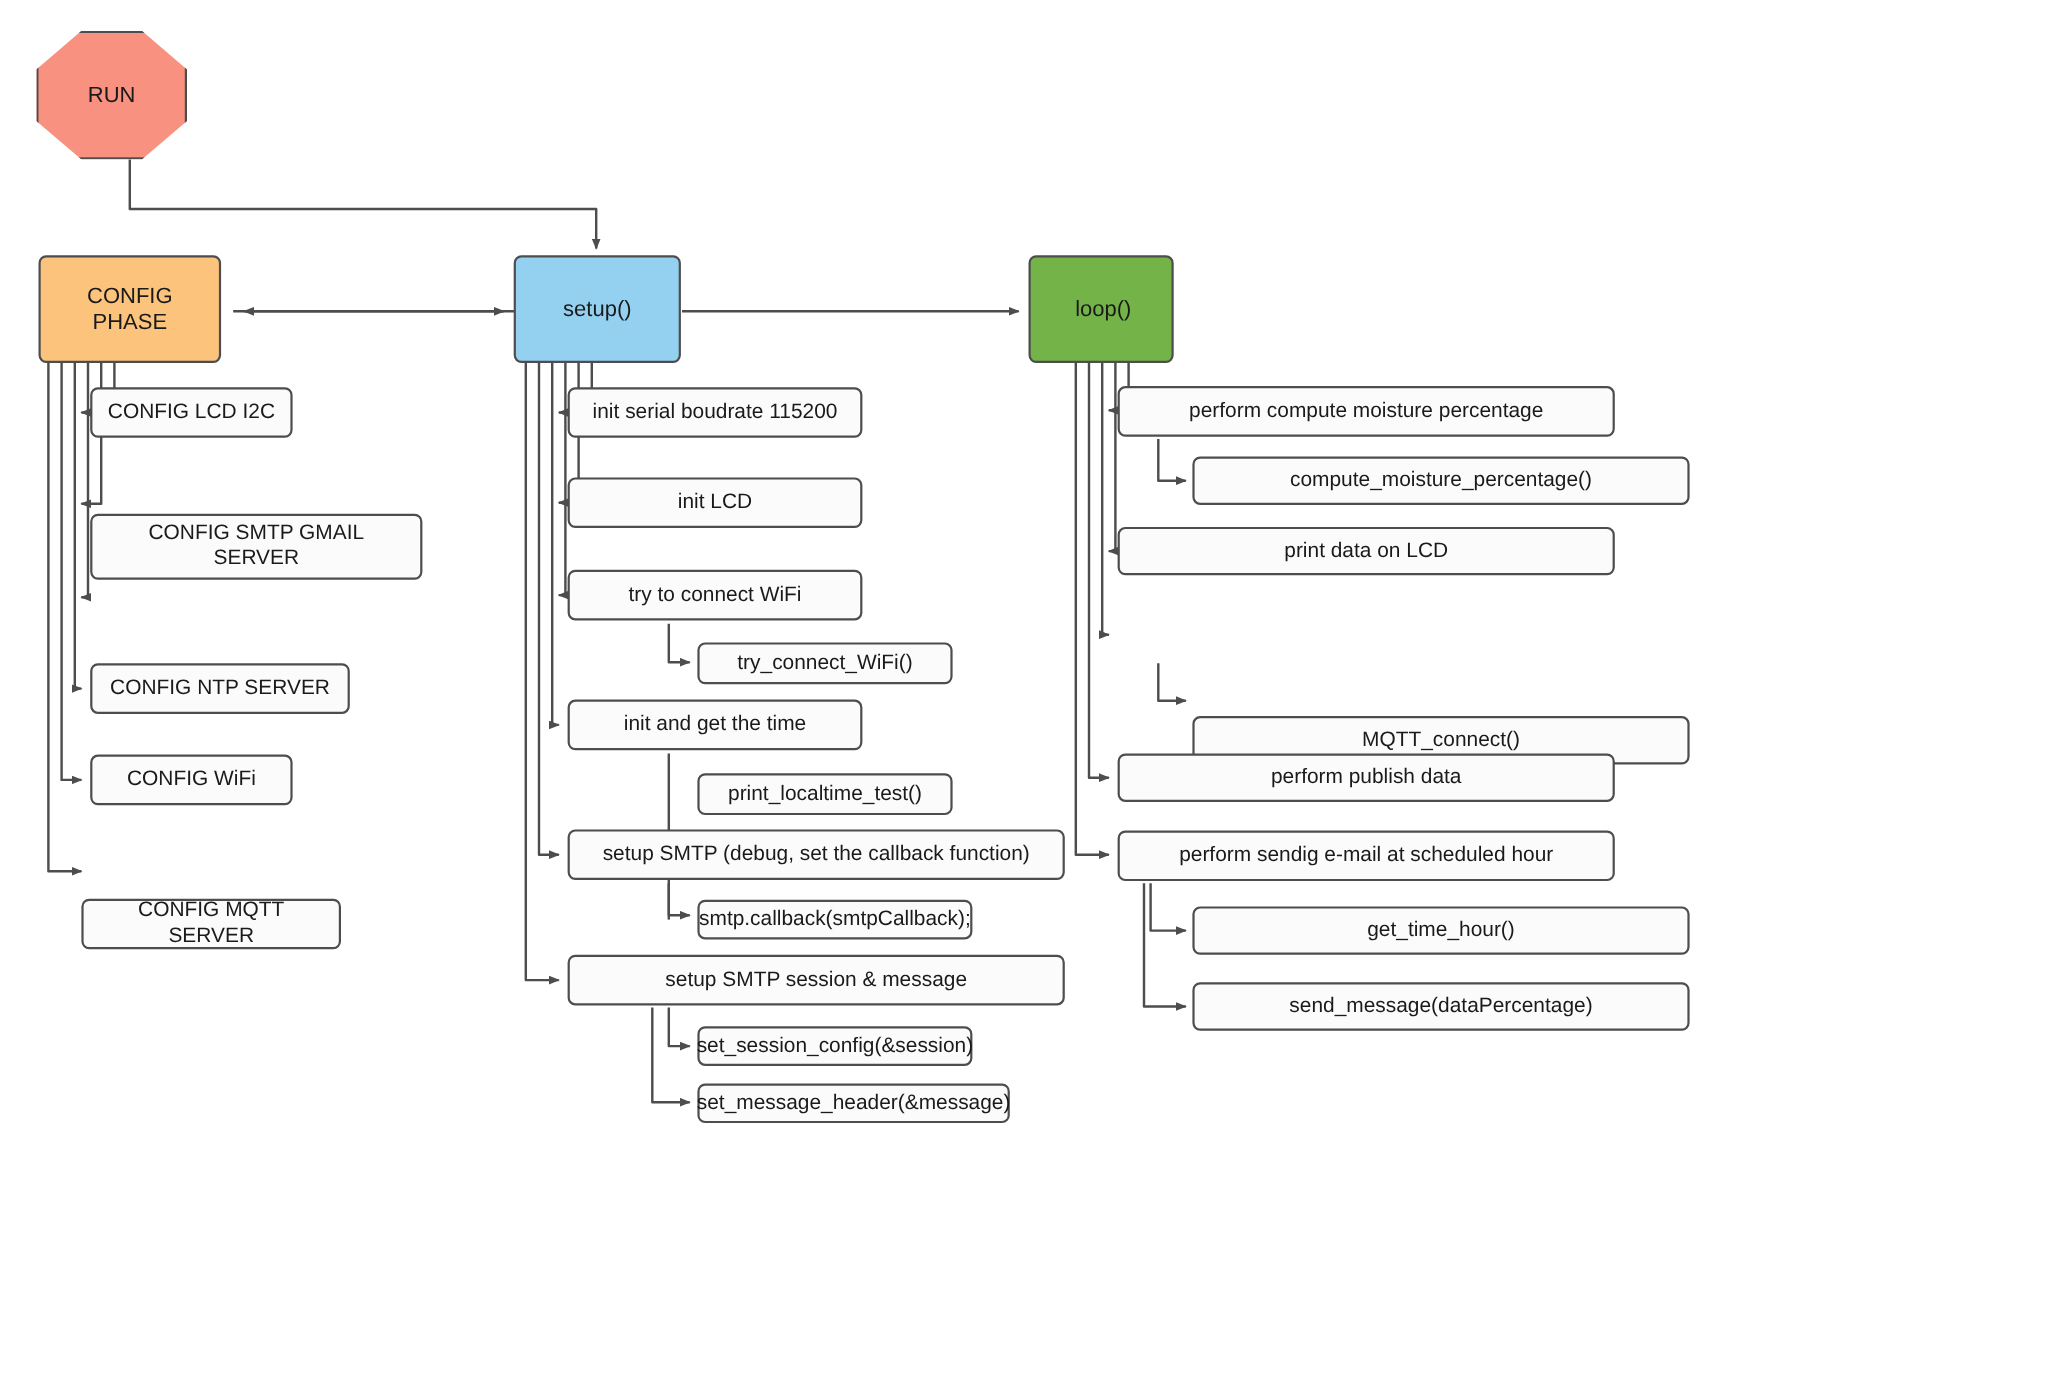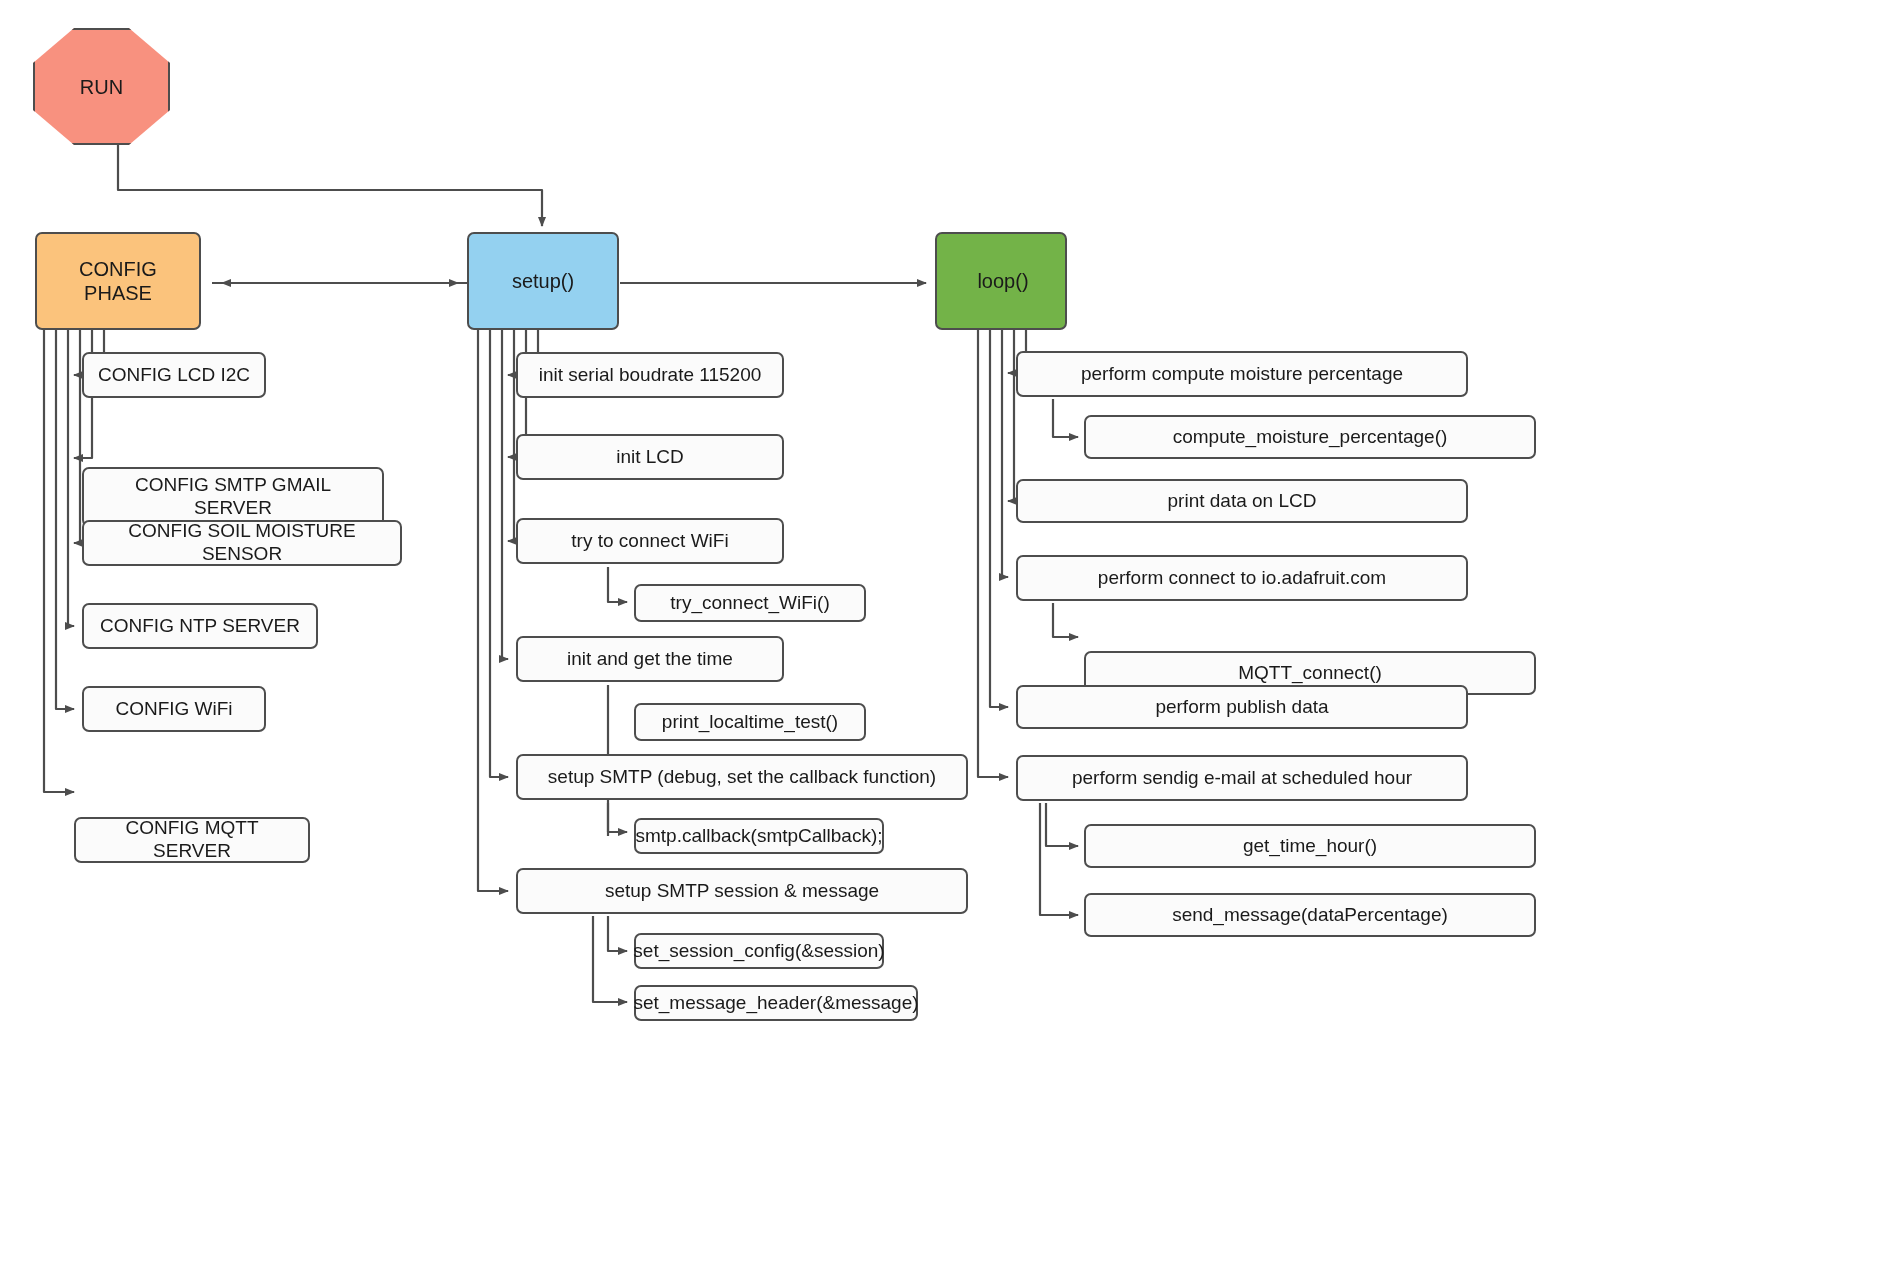--- a/index.html
+++ b/index.html
@@ -136,23 +136,20 @@
   </div>
 
   <div class="node plain" style="left:82px; top:352px; width:184px; height:46px;">
     <span>CONFIG LCD I2C</span>
   </div>
 
   <div class="node plain" style="left:82px; top:435px; width:302px; height:60px;margin-top:32px;">
     <span>CONFIG SMTP GMAIL SERVER</span>
   </div>
 
-  <div class="node plain" style="left:82px; top:520px; width:320px; height:46px;">
-    <span>CONFIG SOIL MOISTURE SENSOR</span>
-  </div>
 
   <div class="node plain" style="left:82px; top:603px; width:236px; height:46px;">
     <span>CONFIG NTP SERVER</span>
   </div>
 
   <div class="node plain" style="left:82px; top:686px; width:184px; height:46px;">
     <span>CONFIG WiFi</span>
   </div>
 
   <div class="node plain" style="left:74px; top:769px; width:236px; height:46px;margin-top:48px;">
@@ -208,23 +205,20 @@
   </div>
 
   <div class="node plain" style="left:1084px; top:415px; width:452px; height:44px;">
     <span>compute_moisture_percentage()</span>
   </div>
 
   <div class="node plain" style="left:1016px; top:479px; width:452px; height:44px;">
     <span>print data on LCD</span>
   </div>
 
-  <div class="node plain" style="left:1016px; top:555px; width:452px; height:46px;">
-    <span>perform connect to io.adafruit.com</span>
-  </div>
 
   <div class="node plain" style="left:1084px; top:615px; width:452px; height:44px;margin-top:36px;">
     <span>MQTT_connect()</span>
   </div>
 
   <div class="node plain" style="left:1016px; top:685px; width:452px; height:44px;">
     <span>perform publish data</span>
   </div>
 
   <div class="node plain" style="left:1016px; top:755px; width:452px; height:46px;">

